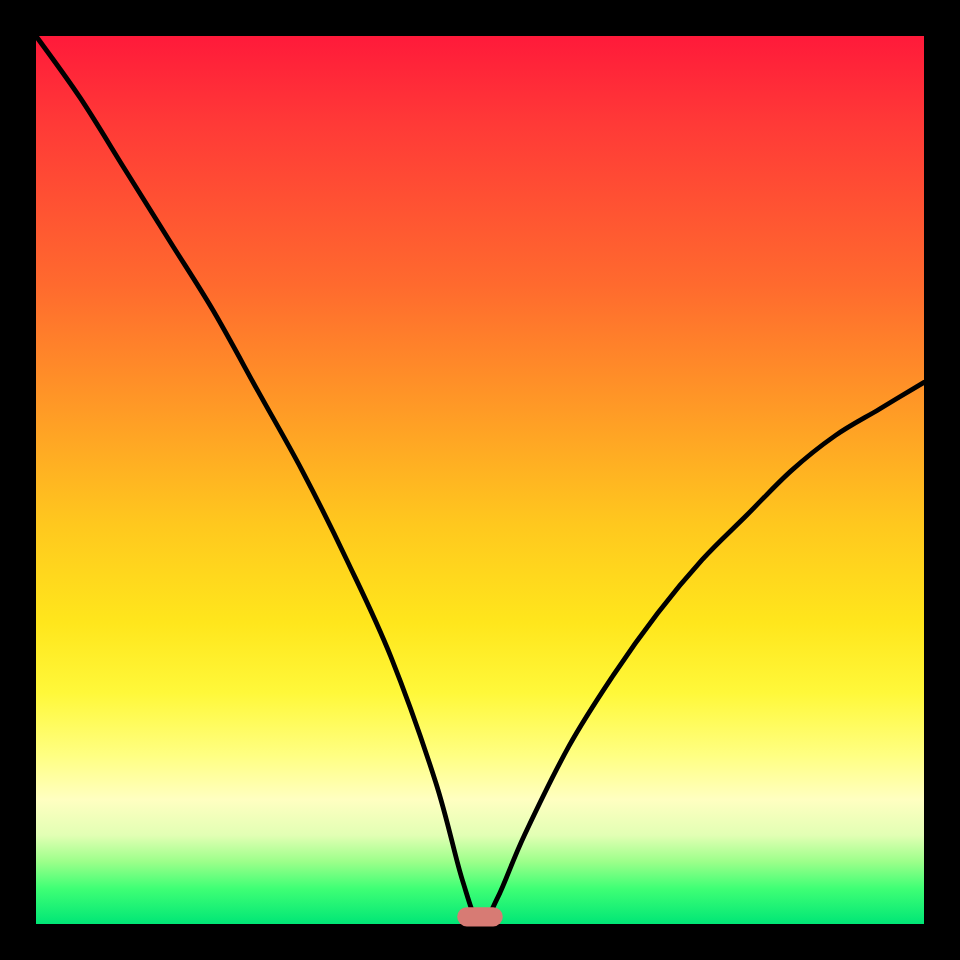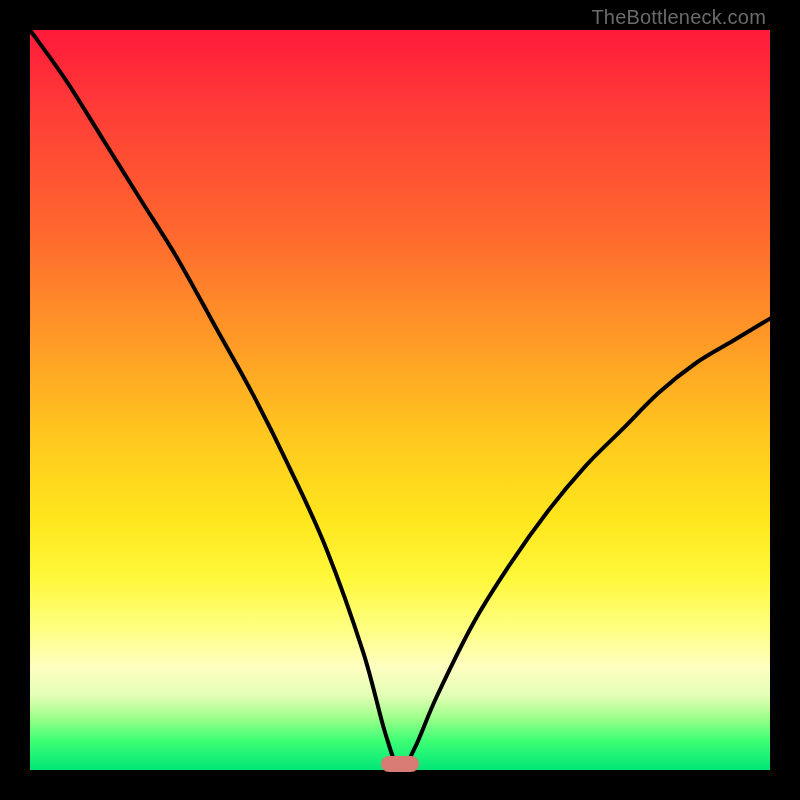--- a/index.html
+++ b/index.html
@@ -75,14 +75,13 @@
 
   <div class="plot-area">
 
     <svg class="curve" viewBox="0 0 740 740" preserveAspectRatio="none">
       <path d="M 0.0 0.0 C 6.2 8.6, 24.7 33.3, 37.0 51.8 C 49.3 70.3, 61.7 91.3, 74.0 111.0 C 86.3 130.7, 98.7 150.5, 111.0 170.2 C 123.3 189.9, 135.7 208.4, 148.0 229.4 C 160.3 250.4, 172.7 273.8, 185.0 296.0 C 197.3 318.2, 209.7 339.2, 222.0 362.6 C 234.3 386.0, 246.7 410.7, 259.0 436.6 C 271.3 462.5, 283.7 487.2, 296.0 518.0 C 308.3 548.8, 323.1 590.8, 333.0 621.6 C 342.9 652.4, 349.0 683.3, 355.2 703.0 C 361.4 722.7, 365.1 737.5, 370.0 740.0 C 374.9 742.5, 378.6 730.1, 384.8 717.8 C 391.0 705.5, 397.1 687.0, 407.0 666.0 C 416.9 645.0, 431.7 614.2, 444.0 592.0 C 456.3 569.8, 468.7 551.3, 481.0 532.8 C 493.3 514.3, 505.7 497.0, 518.0 481.0 C 530.3 465.0, 542.7 450.2, 555.0 436.6 C 567.3 423.0, 579.7 411.9, 592.0 399.6 C 604.3 387.3, 616.7 373.7, 629.0 362.6 C 641.3 351.5, 653.7 341.6, 666.0 333.0 C 678.3 324.4, 690.7 318.2, 703.0 310.8 C 715.3 303.4, 733.8 292.3, 740.0 288.6" fill="none" stroke="#000" stroke-width="4" stroke-linecap="round" stroke-linejoin="round"></path>
     </svg>
 
     <div class="marker" style="left: 370px; top: 734px;"></div>
   </div>
 
-  <div class="watermark">TheBottleneck.com</div>
 </div>
 
 </body></html>

